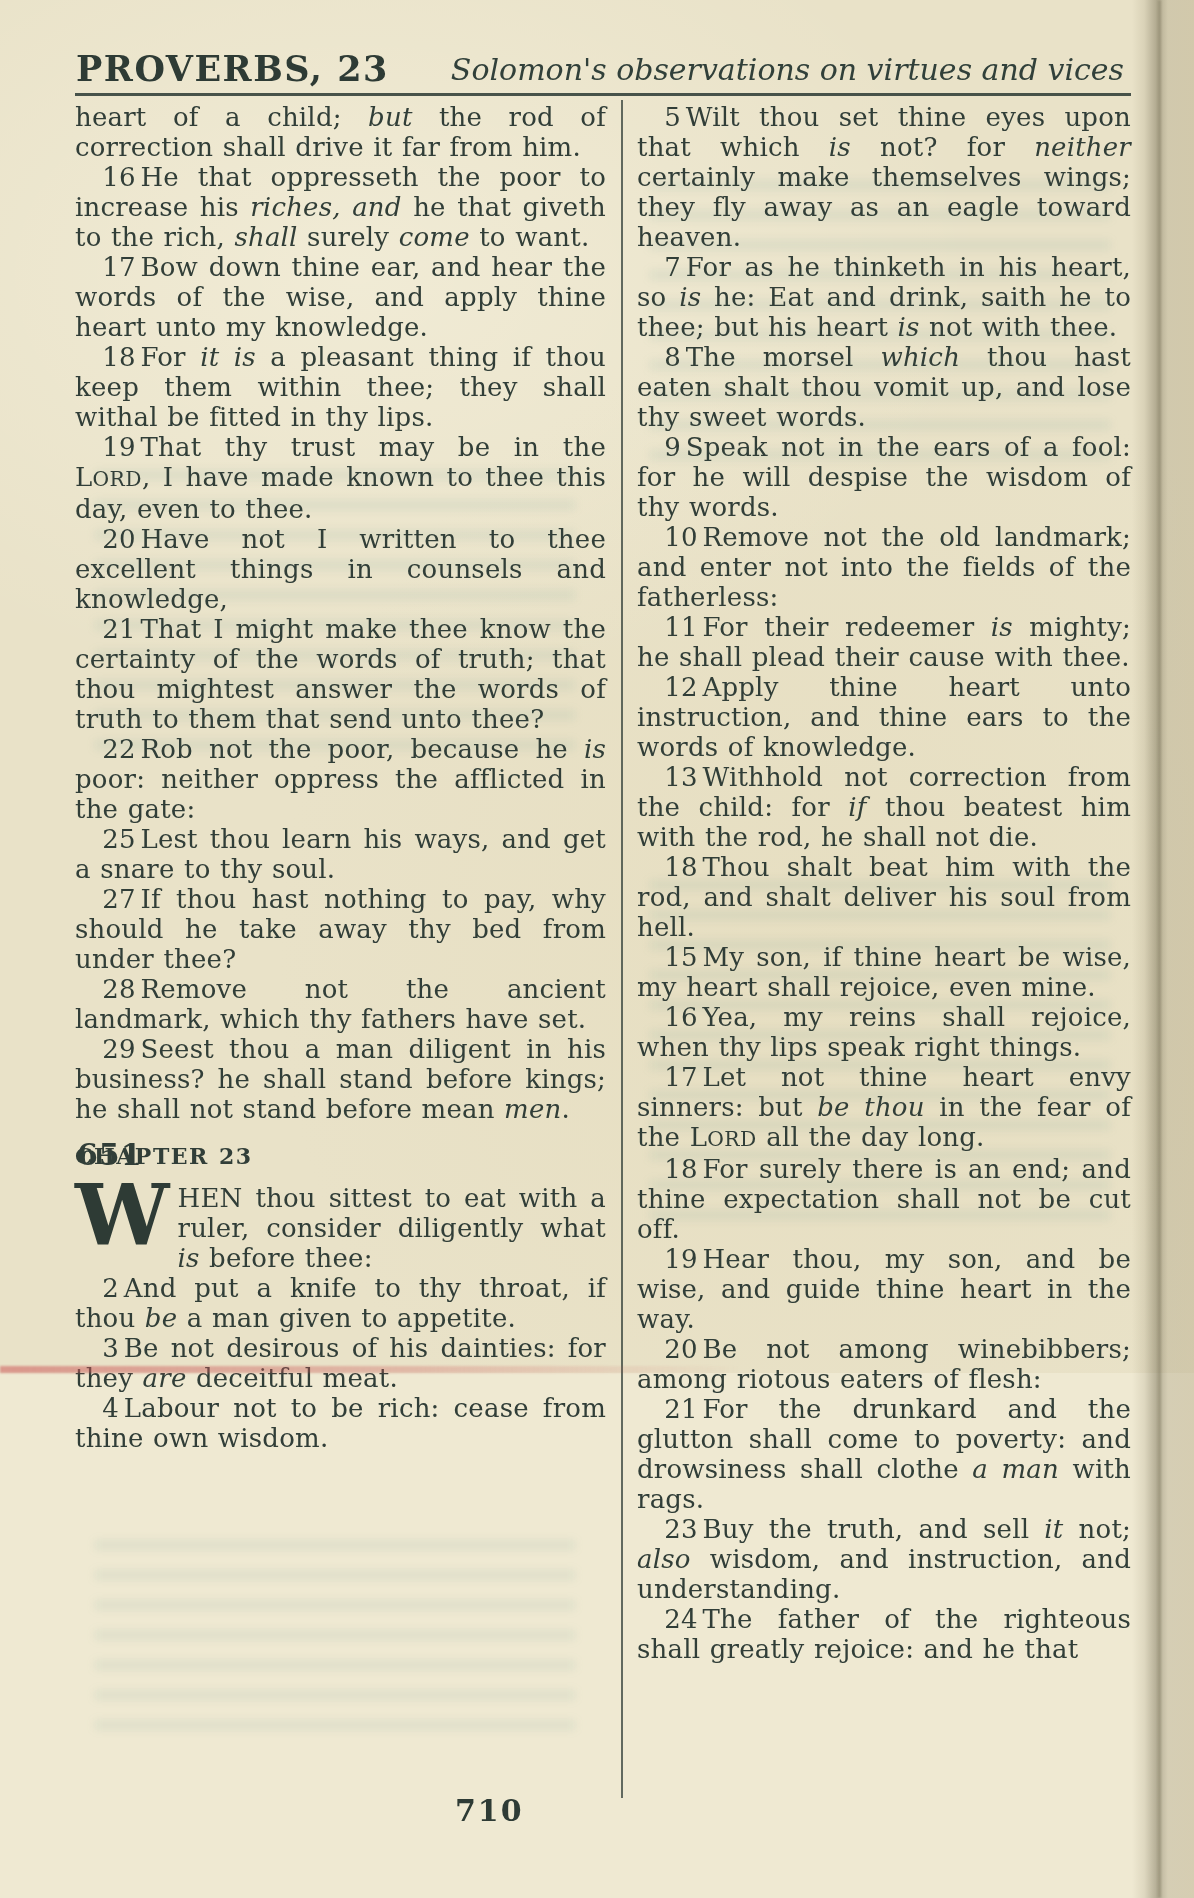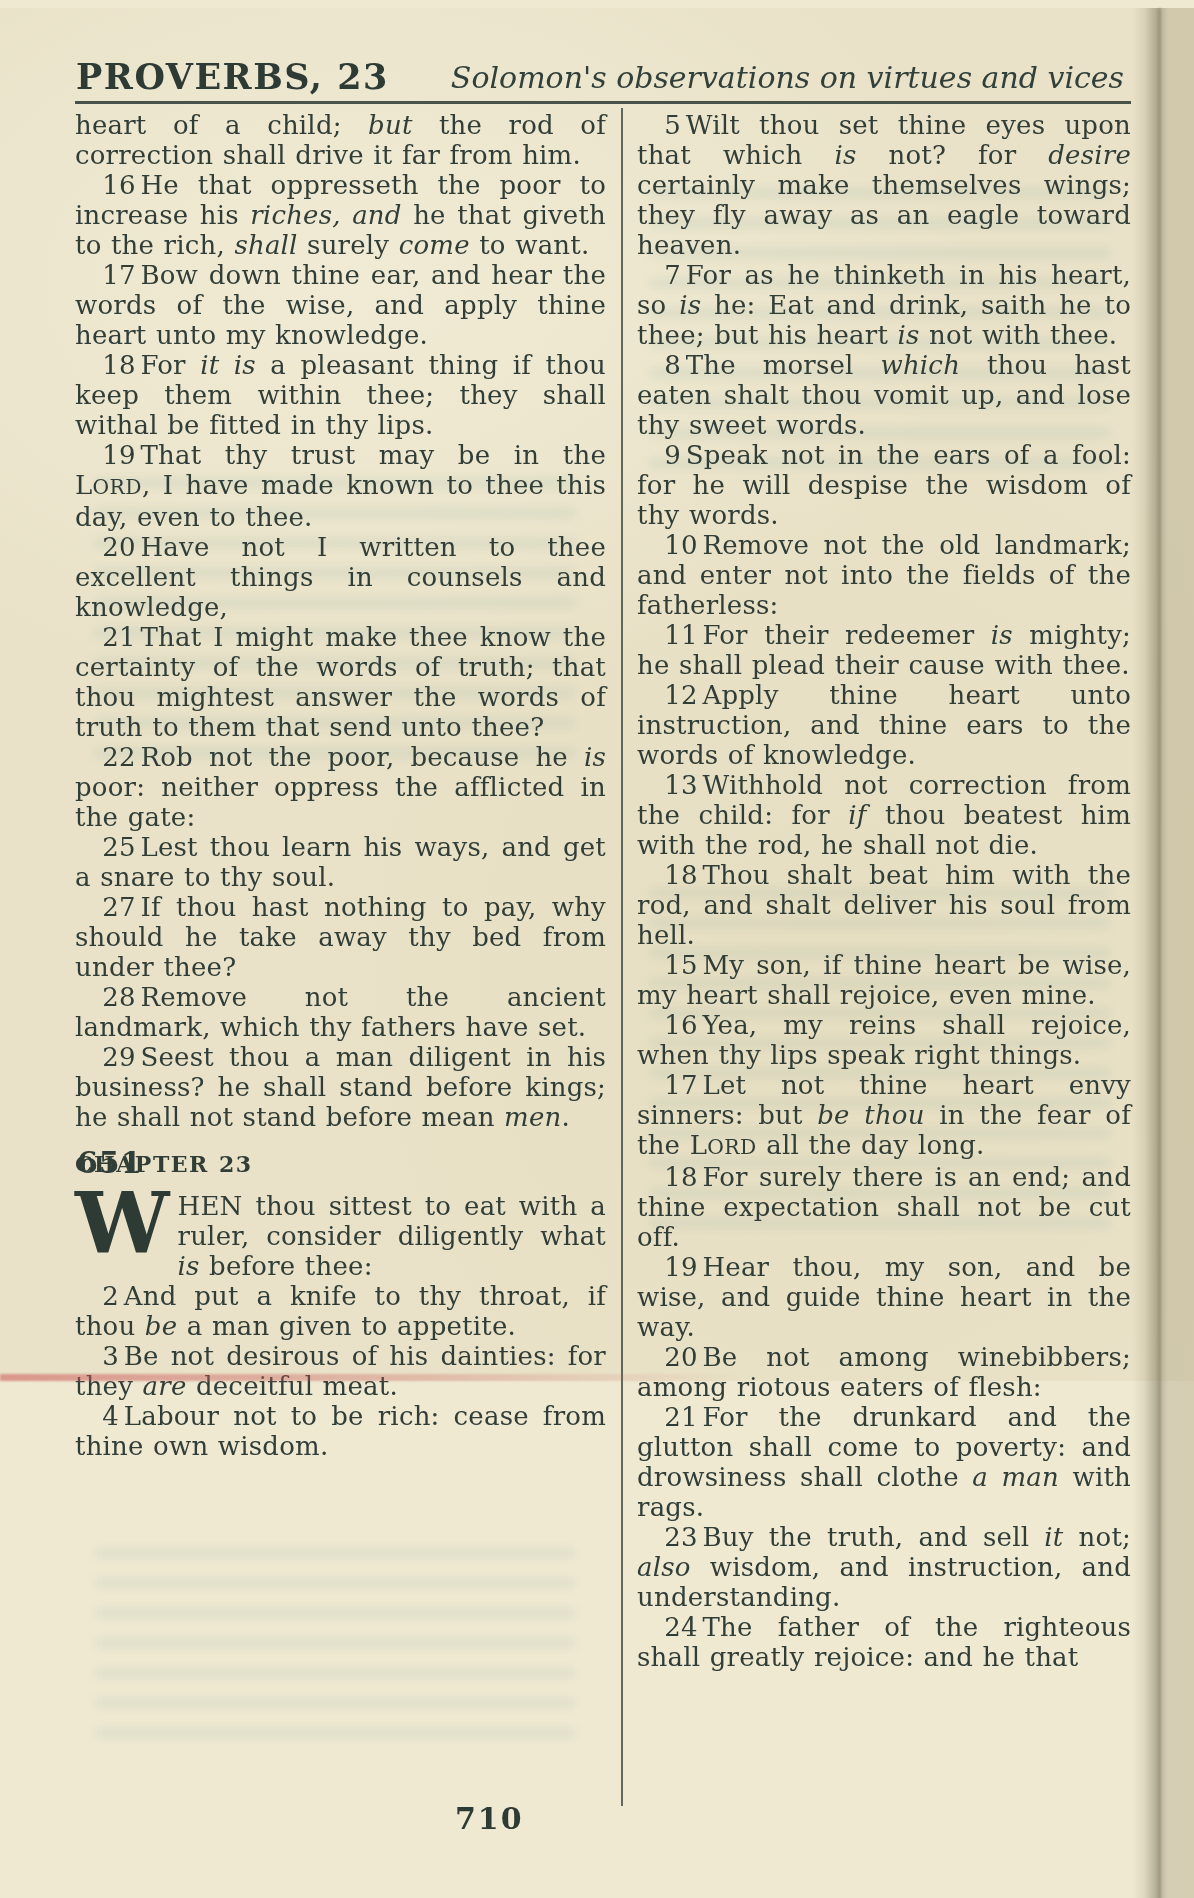--- a/index.html
+++ b/index.html
@@ -9,21 +9,20 @@
     overflow:hidden;
     background:#efe9d2;
   }
   .page{
     position:relative;width:1194px;height:1373px;
     background:
       radial-gradient(900px 600px at 30% 20%, rgba(255,252,238,.35), rgba(255,252,238,0) 70%),
       radial-gradient(800px 900px at 70% 70%, rgba(225,215,180,.35), rgba(225,215,180,0) 70%),
       #e9e2c8;
     color:#313e38;
-    margin-top:8px;
   }
   
   .page-edge{
     position:absolute;top:0;right:0;width:62px;height:1898px;
     background:linear-gradient(to right,
       rgba(120,110,80,0) 0%,
       rgba(120,110,80,.14) 20%,
       rgba(92,84,58,.40) 40%,
       rgba(140,128,95,.26) 58%,
       rgba(165,152,116,.34) 100%);
@@ -149,21 +148,21 @@
       <div>
           <p class="dropv"><span class="dropcap">W</span>HEN thou sittest to eat with a ruler, consider diligently what <i>is</i> before thee:</p>
           <p><span class="vn">2</span>And put a knife to thy throat, if thou <i>be</i> a man given to appetite.</p>
           <p><span class="vn">3</span>Be not desirous of his dainties: for they <i>are</i> deceitful meat.</p>
           <p><span class="vn">4</span>Labour not to be rich: cease from thine own wisdom.</p>
         </div>
     </div>
 
     <div class="col col-right">
       <div>
-          <p><span class="vn">5</span>Wilt thou set thine eyes upon that which <i>is</i> not? for <i>desire</i> certainly make themselves wings; they fly away as an eagle toward heaven.</p>
+          <p><span class="vn">5</span>Wilt thou set thine eyes upon that which <i>is</i> not? for <i>neither</i> certainly make themselves wings; they fly away as an eagle toward heaven.</p>
           <p><span class="vn">7</span>For as he thinketh in his heart, so <i>is</i> he: Eat and drink, saith he to thee; but his heart <i>is</i> not with thee.</p>
           <p><span class="vn">8</span>The morsel <i>which</i> thou hast eaten shalt thou vomit up, and lose thy sweet words.</p>
           <p><span class="vn">9</span>Speak not in the ears of a fool: for he will despise the wisdom of thy words.</p>
           <p><span class="vn">10</span>Remove not the old landmark; and enter not into the fields of the fatherless:</p>
           <p><span class="vn">11</span>For their redeemer <i>is</i> mighty; he shall plead their cause with thee.</p>
           <p><span class="vn">12</span>Apply thine heart unto instruction, and thine ears to the words of knowledge.</p>
           <p><span class="vn">13</span>Withhold not correction from the child: for <i>if</i> thou beatest him with the rod, he shall not die.</p>
           <p><span class="vn">18</span>Thou shalt beat him with the rod, and shalt deliver his soul from hell.</p>
           <p><span class="vn">15</span>My son, if thine heart be wise, my heart shall rejoice, even mine.</p>
           <p><span class="vn">16</span>Yea, my reins shall rejoice, when thy lips speak right things.</p>

